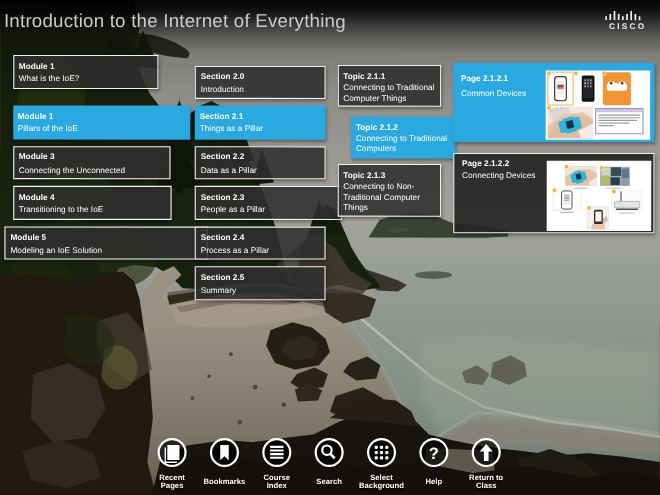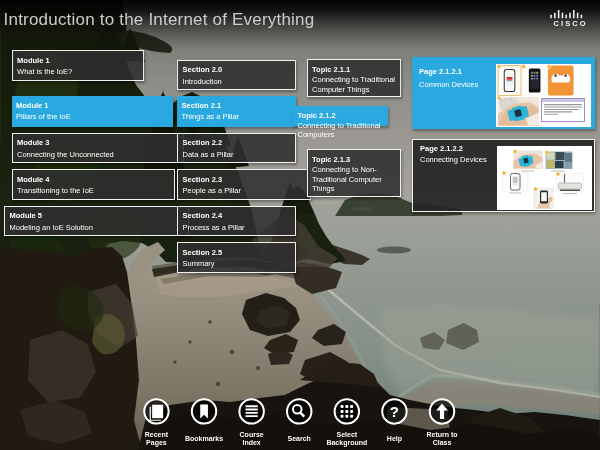--- a/index.html
+++ b/index.html
@@ -158,25 +158,25 @@
 <div style="position:absolute;left:553.5px;top:19.2px;font-size:7.5px;font-weight:bold;color:#f2f2f2;letter-spacing:2.05px;">CISCO</div>
 
 <div class="box m" style="left:11.5px;top:50px;width:132px;height:30.5px;">
       <div class="bt">Module 1</div>
       <div class="bs">What is the IoE?</div>
     </div>
 <div class="box m blue" style="left:11.5px;top:96px;width:161px;height:30.5px;">
       <div class="bt">Module 1</div>
       <div class="bs">Pillars of the IoE</div>
     </div>
-<div class="box m" style="left:11.5px;top:132.5px;width:172px;height:30.5px;padding-left:43px;">
+<div class="box m" style="left:11.5px;top:132.5px;width:143px;height:30.5px;padding-left:43px;">
       <div class="bt">Module 3</div>
       <div class="bs">Connecting the Unconnected</div>
     </div>
-<div class="box m" style="left:11.5px;top:169px;width:163px;height:30.5px;">
+<div class="box m" style="left:11.5px;top:169px;width:144px;height:30.5px;">
       <div class="bt">Module 4</div>
       <div class="bs">Transitioning to the IoE</div>
     </div>
 <div class="box m" style="left:4px;top:205.5px;width:185px;height:30.5px;padding-left:48px;">
       <div class="bt">Module 5</div>
       <div class="bs">Modeling an IoE Solution</div>
     </div>
 
 <div class="box m" style="left:177px;top:59.5px;width:119px;height:30.5px;">
       <div class="bt">Section 2.0</div>
@@ -200,21 +200,21 @@
     </div>
 <div class="box m" style="left:177px;top:242px;width:119px;height:30.5px;">
       <div class="bt">Section 2.5</div>
       <div class="bs">Summary</div>
     </div>
 
 <div class="box tp" style="left:306.5px;top:59.2px;width:94.5px;height:38px;">
       <div class="bt">Topic 2.1.1</div>
       <div class="bs">Connecting to Traditional<br>Computer Things</div>
     </div>
-<div class="box tp blue" style="left:293px;top:105.5px;width:94.5px;height:20px;">
+<div class="box tp blue" style="left:319px;top:105.5px;width:94.5px;height:38px;">
       <div class="bt">Topic 2.1.2</div>
       <div class="bs">Connecting to Traditional<br>Computers</div>
     </div>
 <div class="box tp" style="left:306.5px;top:149px;width:94.5px;height:47.5px;">
       <div class="bt">Topic 2.1.3</div>
       <div class="bs">Connecting to Non-<br>Traditional Computer<br>Things</div>
     </div>
 
 <div class="box pg blue" style="left:412px;top:57.2px;width:183px;height:72px;text-align:center;">
   <div class="bt">Page 2.1.2.1</div>

